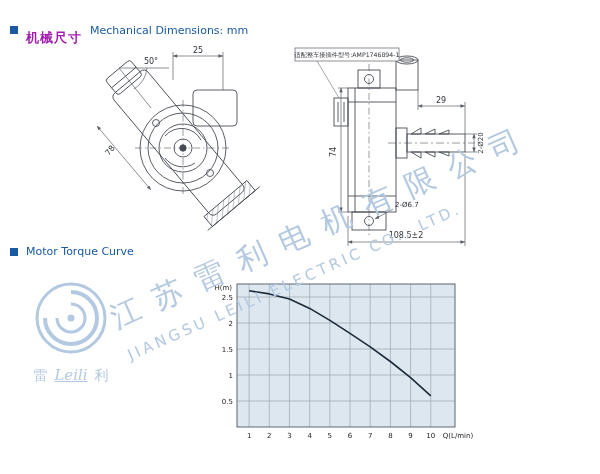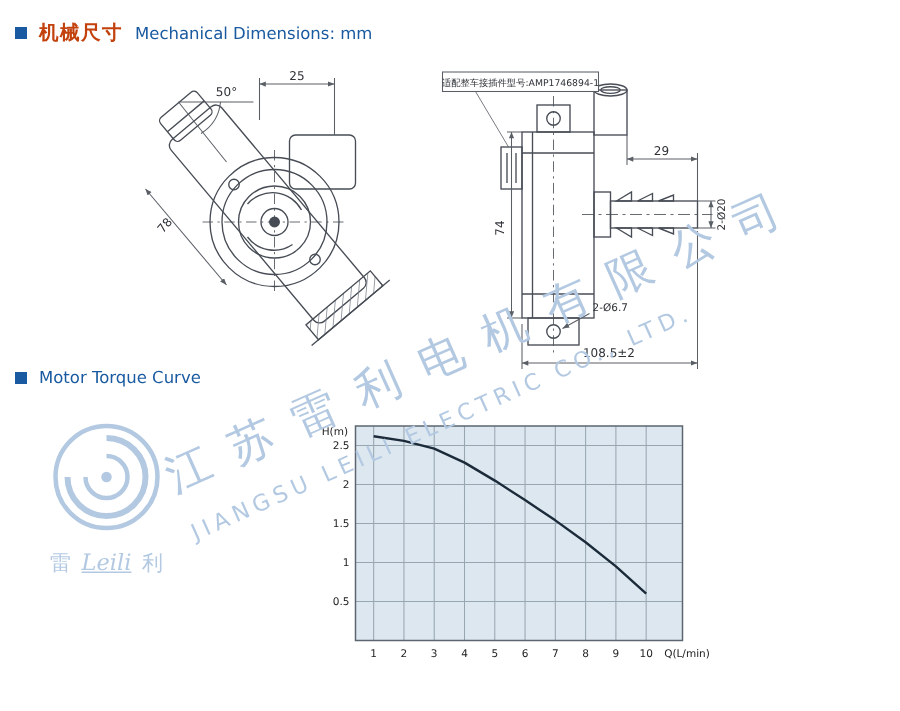--- a/index.html
+++ b/index.html
@@ -25,21 +25,21 @@
   .wm-logo-row .zh{font-size:14px;}
   .wm-logo-row .script{font-family:"DejaVu Serif",serif;font-style:italic;font-size:15px;text-decoration:underline;}
 </style>
 </head>
 <body>
 
 <div class="page">
 
   <div class="sec-header" style="top:13px">
     <span class="bullet accent-bg" style="background: rgb(26, 90, 160);"></span>
-    <span class="zh accent-fg" style="color: #c2410c;">机械尺寸</span>
+    <span class="zh accent-fg" style="color: #a21caf; margin-top: 16px;">机械尺寸</span>
     <span class="en accent-fg" style="color: rgb(26, 90, 160);">Mechanical Dimensions: mm</span>
   </div>
 
   <svg id="mech-svg" width="480" height="222" viewBox="0 0 480 222" style="left:55px;top:28px;">
     <defs>
       <marker id="arrE" markerWidth="7" markerHeight="5" refX="6.5" refY="2.5" orient="auto">
         <path d="M0,0 L6.5,2.5 L0,5 z" fill="#5a5f66"></path>
       </marker>
       <marker id="arrS" markerWidth="7" markerHeight="5" refX="0.5" refY="2.5" orient="auto">
         <path d="M6.5,0 L0.5,2.5 L6.5,5 z" fill="#5a5f66"></path>

